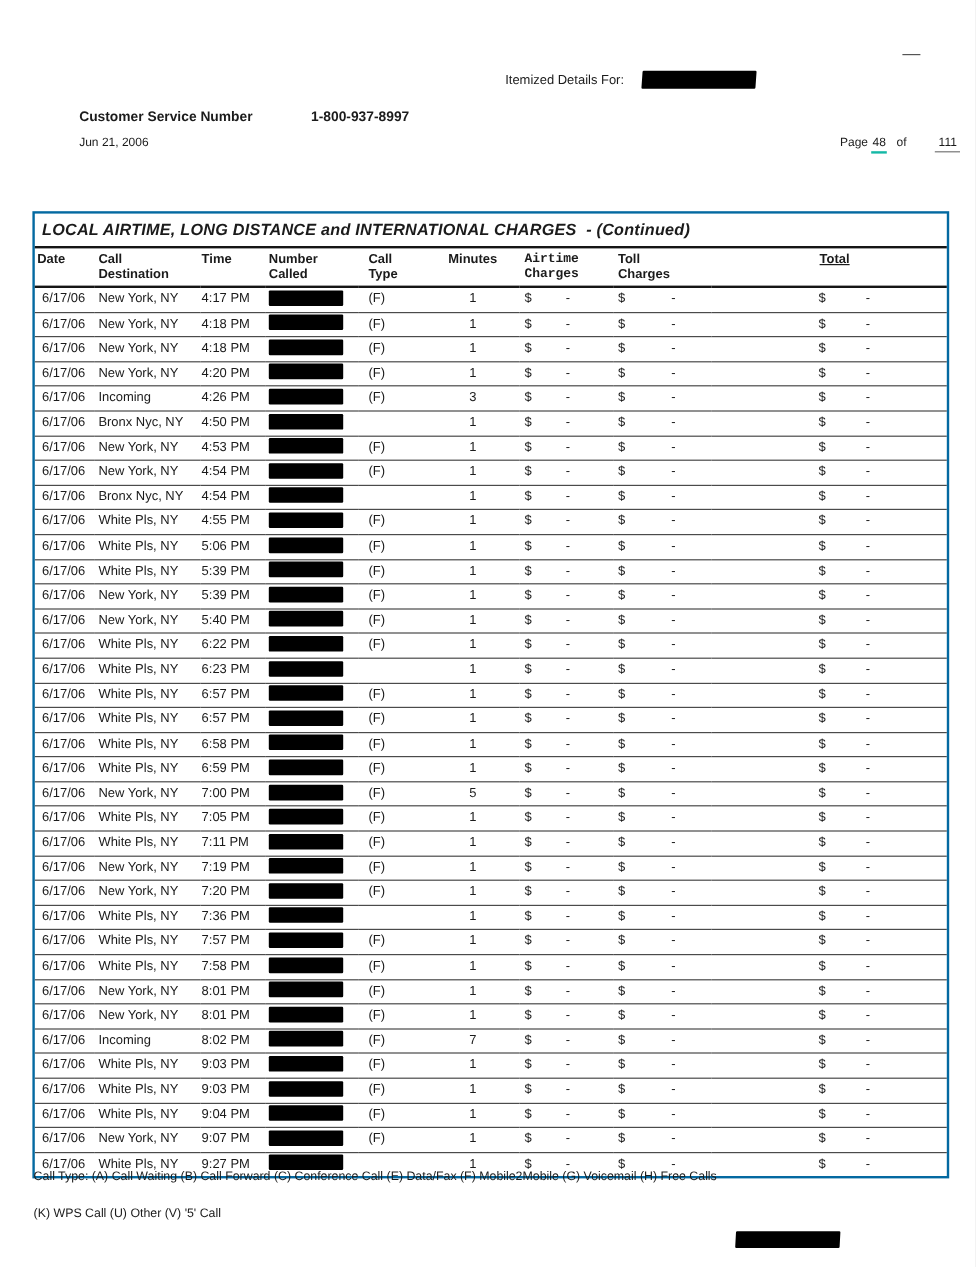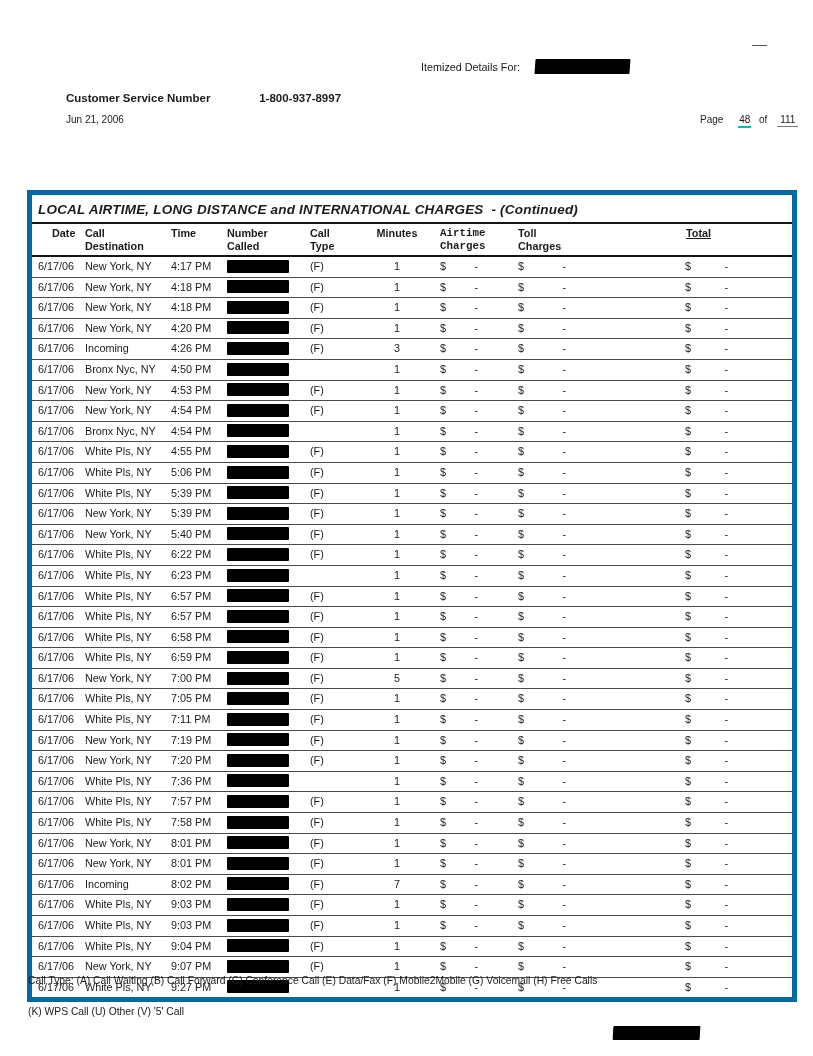--- a/index.html
+++ b/index.html
@@ -23,34 +23,34 @@
   .redact-name { width: 95px; height: 15px; transform: skewX(-4deg); }
   .redact-account { width: 66px; height: 12px; }
 
   .cs-row { position: absolute; left: 66px; top: 92px; font-size: 11.5px; font-weight: bold; }
   .cs-row .cs-label { display: inline-block; width: 190px; }
 
   .statement-date { position: absolute; left: 66px; top: 114px; font-size: 10px; }
 
   .page-ind { position: absolute; left: 700px; top: 114px; font-size: 10px; }
   .page-ind span { display: inline-block; }
-  .page-ind .pg-label { margin-right: 12px; }
+  .page-ind .pg-label { }
   .page-ind .pg-cur { margin-right: 5px; border-bottom: 2px solid #14b8a6; padding: 0 1px 1px; }
-  .page-ind .pg-of { margin-right: 7px; text-align: right; }
+  .page-ind .pg-of { margin-right: 21px; text-align: right; }
   .page-ind .pg-tot { border-bottom: 1px solid #777; padding: 0 3px 1px; text-align: right; }
 
   
-  .bill-table { position: absolute; left: 27px; top: 190px; width: 760px; border: 5px solid #0369a1; background: #fff; }
+  .bill-table { position: absolute; left: 27px; top: 176px; width: 760px; border: 2px solid #0369a1; background: #fff; }
   .table-title-box { border-bottom: 2px solid #151515; padding: 5px 8px 4px 6px; }
   .table-title { font-style: italic; font-weight: bold; font-size: 13.5px; letter-spacing: 0.2px; white-space: pre; }
 
   table.calls { border-collapse: collapse; width: 100%; table-layout: fixed; }
   thead th { font-weight: bold; font-size: 10.8px; text-align: left; vertical-align: top; padding: 3px 0 3px 0; border-bottom: 2px solid #151515; }
   thead th .h1, thead th .h2 { display: block; line-height: 12.5px; }
-  th.c-date { padding-left: 20px; }
+  th.c-date { padding-left: 2px; }
   th.c-dest { padding-left: 3px; }
   th.c-time { padding-left: 1px; }
   th.c-number { padding-left: 3px; }
   th.c-type { padding-left: 8px; }
   th.c-min { text-align: center; }
   th.c-airtime { padding-left: 4px; font-family: Liberation Mono, monospace; }
   th.c-toll { padding-left: 4px; margin-left: 36px; }
   th.c-total { padding-left: 90px; text-decoration: underline; }
 
   tbody td { height: 19.6px; line-height: 19.6px; font-size: 10.8px; border-bottom: 1px solid #4a4a4a; vertical-align: middle; overflow: hidden; white-space: nowrap; }

